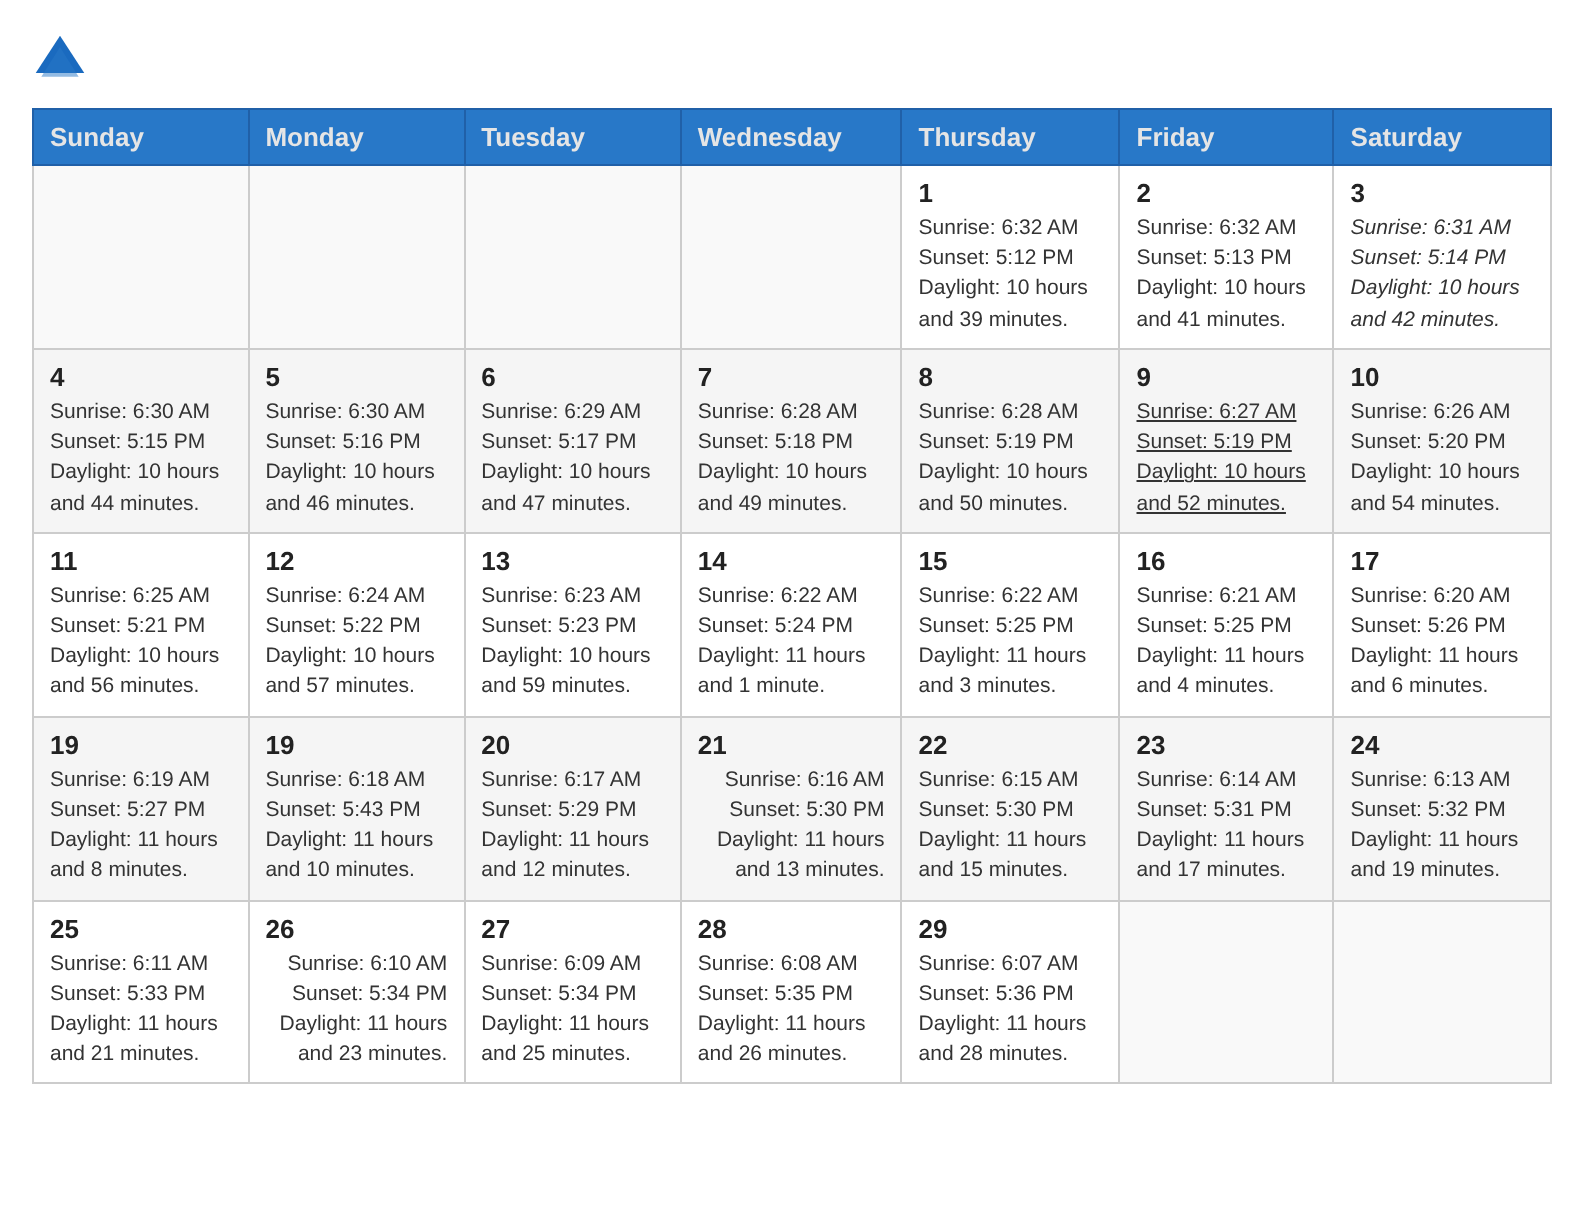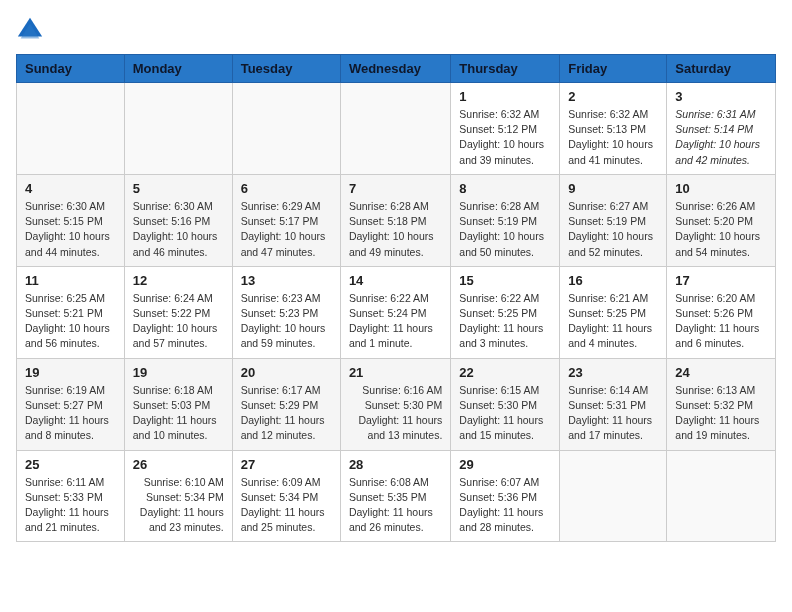--- a/index.html
+++ b/index.html
@@ -43,21 +43,21 @@
     .location {
       font-size: 15px;
       color: #444;
     }
     table {
       width: 100%;
       border-collapse: collapse;
     }
     thead tr th {
       background-color: #2878c8;
-      color: #0f172a;
+      color: #e5e5e5;
       text-align: left;
       padding: 6px 8px;
       font-size: 13px;
       font-weight: bold;
       border: 1px solid #2060a8;
     }
     tbody tr td {
       vertical-align: top;
       border: 1px solid #ccc;
       padding: 6px 8px;
@@ -167,21 +167,21 @@
 Daylight: 10 hours and 49 minutes.</div>
         </td>
         <td>
           <div class="day-num">8</div>
           <div class="day-info" style="white-space: pre-line;">Sunrise: 6:28 AM
 Sunset: 5:19 PM
 Daylight: 10 hours and 50 minutes.</div>
         </td>
         <td>
           <div class="day-num">9</div>
-          <div class="day-info" style="white-space: pre-line;">Sunrise: 6:27 AM
+          <div class="day-info" style="white-space: pre-line; text-decoration: underline;">Sunrise: 6:27 AM
 Sunset: 5:19 PM
 Daylight: 10 hours and 52 minutes.</div>
         </td>
         <td>
           <div class="day-num">10</div>
           <div class="day-info" style="white-space: pre-line;">Sunrise: 6:26 AM
 Sunset: 5:20 PM
 Daylight: 10 hours and 54 minutes.</div>
         </td>
       </tr>
@@ -232,21 +232,21 @@
       <tr>
         <td>
           <div class="day-num">19</div>
           <div class="day-info" style="white-space: pre-line;">Sunrise: 6:19 AM
 Sunset: 5:27 PM
 Daylight: 11 hours and 8 minutes.</div>
         </td>
         <td>
           <div class="day-num">19</div>
           <div class="day-info" style="white-space: pre-line;">Sunrise: 6:18 AM
-Sunset: 5:03 PM
+Sunset: 5:43 PM
 Daylight: 11 hours and 10 minutes.</div>
         </td>
         <td>
           <div class="day-num">20</div>
           <div class="day-info" style="white-space: pre-line;">Sunrise: 6:17 AM
 Sunset: 5:29 PM
 Daylight: 11 hours and 12 minutes.</div>
         </td>
         <td>
           <div class="day-num">21</div>

